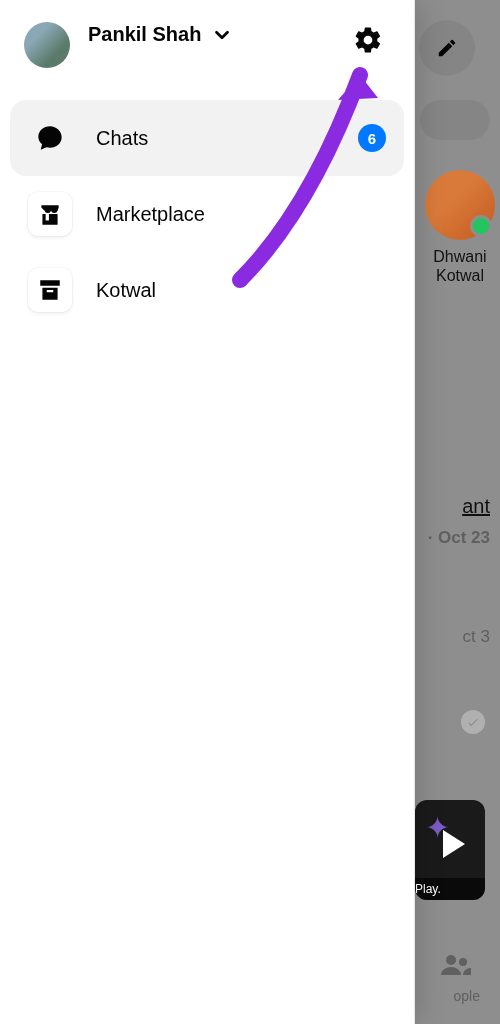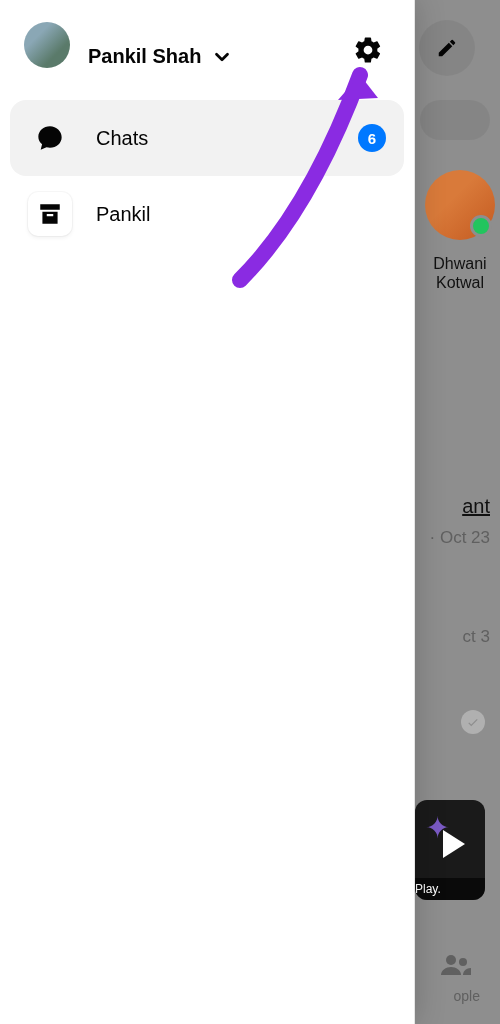--- a/index.html
+++ b/index.html
@@ -60,37 +60,38 @@
       right: 3px;
       width: 16px;
       height: 16px;
       background: #22c55e;
       border: 3px solid #8e8e8e;
       border-radius: 50%;
     }
     .bg-contact-name {
       font-size: 16px;
       color: #111;
-      margin-top: 14px;
+      margin-top: 7px;
       line-height: 1.2;
     }
     .bg-text1 {
       position: absolute;
       top: 495px;
       right: 10px;
       color: #111;
       font-size: 20px;
       text-decoration: underline;
     }
     .bg-text2 {
       position: absolute;
       top: 528px;
       right: 10px;
       color: #606060;
       font-size: 17px;
+      font-weight: bold;
     }
     .bg-text3 {
       position: absolute;
       top: 627px;
       right: 10px;
       color: #606060;
       font-size: 17px;
     }
     .bg-check {
       position: absolute;
@@ -161,21 +162,21 @@
       left: 0;
       bottom: 0;
       width: 415px;
       background: #fff;
       z-index: 10;
       border-right: 1px solid rgba(0,0,0,0.1);
       box-shadow: 0 0 30px rgba(0,0,0,0.2);
     }
     .header {
       display: flex;
-      align-items: flex-end;
+      align-items: flex-start;
       padding: 22px 20px 22px 24px;
     }
     .avatar {
       width: 46px;
       height: 46px;
       border-radius: 50%;
       background: linear-gradient(135deg, #8aa7b5 30%, #5a7a6a 70%);
       margin-right: 18px;
       flex-shrink: 0;
     }
@@ -310,29 +311,37 @@
     <div class="menu-item active">
       <div class="menu-icon-wrap">
         <svg width="28" height="28" viewBox="0 0 24 24" fill="#050505">
             <path d="M12 2C6.48 2 2 6 2 11c0 2.5 1.2 4.8 3.2 6.4L4 22l5-2c1 .3 2 .4 3 .4 5.52 0 10-4 10-9S17.52 2 12 2z"></path>
           </svg>
       </div>
       <span class="menu-label">Chats</span>
       <span class="badge">6</span>
     </div>
 
+    <div class="menu-item">
+      <div class="menu-icon-wrap">
+        <svg width="26" height="26" viewBox="0 0 24 24" fill="#050505">
+            <path d="M4 4h16v2l-1 3a3 3 0 0 1-3 2 3 3 0 0 1-3-2 3 3 0 0 1-3 2 3 3 0 0 1-3-2L4 6V4zm1 18V12h3v6h3v-6h8v10H5z"></path>
+          </svg>
+      </div>
+      <span class="menu-label">Marketplace</span>
+    </div>
 
 
     <div class="menu-item">
       <div class="menu-icon-wrap">
         <svg width="26" height="26" viewBox="0 0 24 24" fill="#050505">
             <path d="M3 3h18v5H3V3zm2 7h14v11H5V10zm4 2v2h6v-2H9z"></path>
           </svg>
       </div>
-      <span class="menu-label">Pankil</span>
+      <span class="menu-label">Kotwal</span>
     </div>
   </div>
 </div>
 
 <svg class="annotation-arrow" viewBox="0 0 170 240">
   <defs>
     <marker id="arrowhead" markerWidth="10" markerHeight="10" refX="5" refY="5" orient="auto">
       <path d="M0,0 L10,5 L0,10 L3,5 z" fill="#8a2be2"></path>
     </marker>
   </defs>

